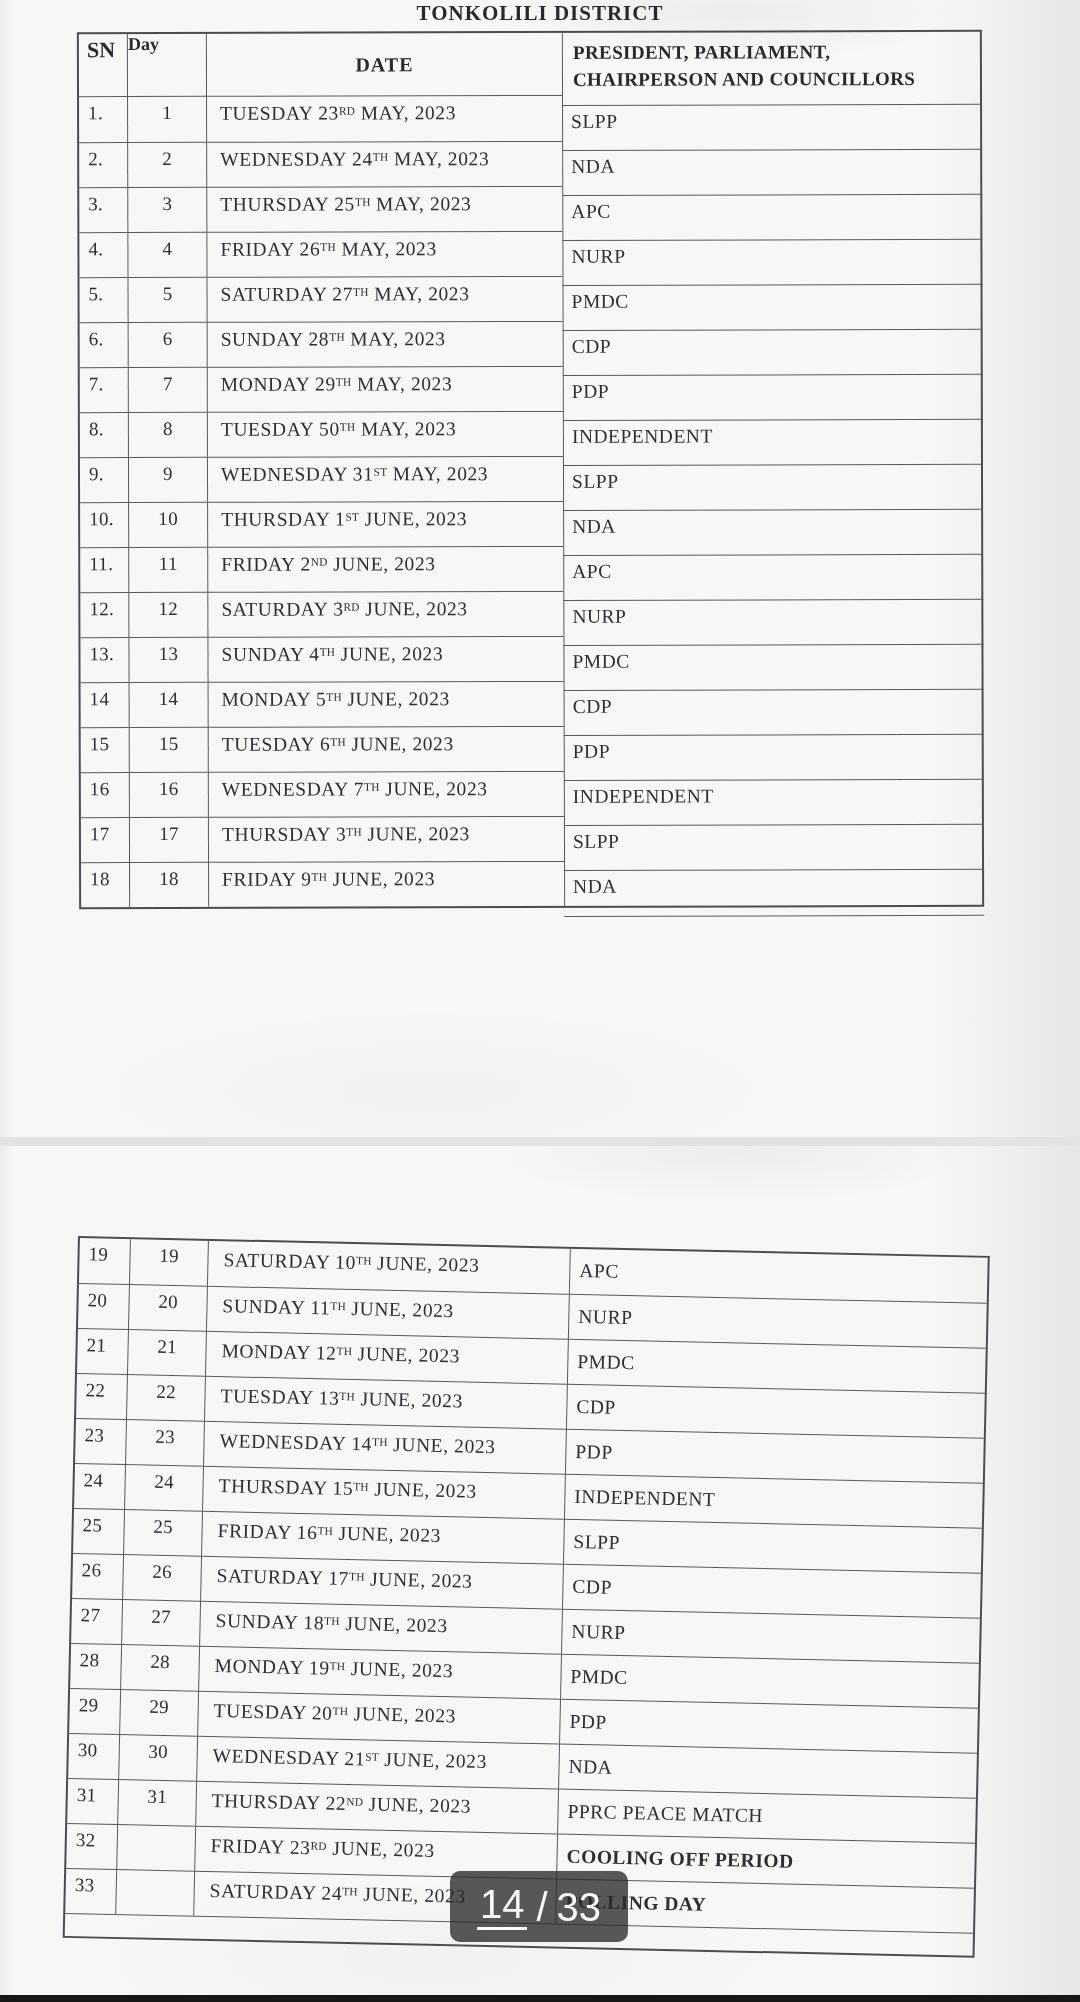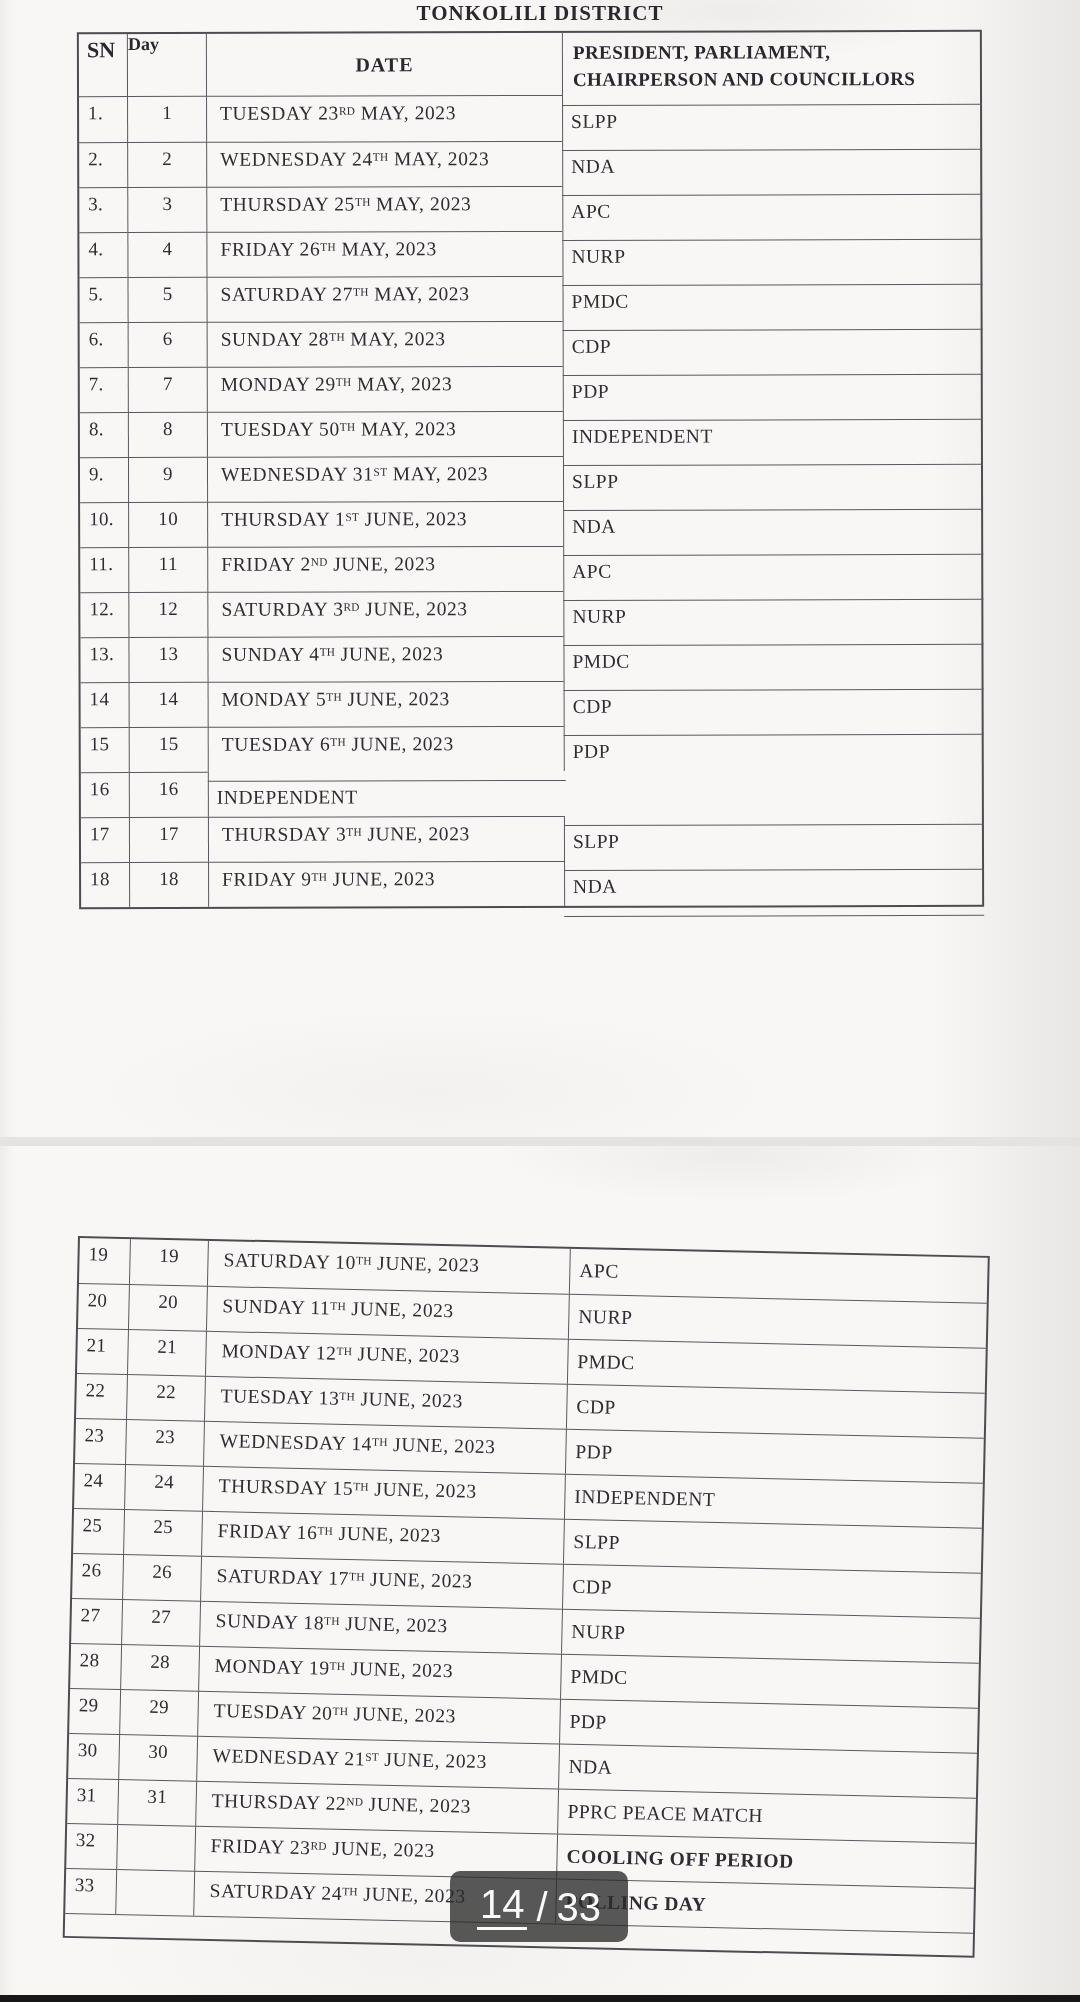--- a/index.html
+++ b/index.html
@@ -316,20 +316,23 @@
               <span class="party-text">PDP</span>
             </div>
           </div>
           <div class="row">
             <div class="cell c-sn">
               <span class="num">16</span>
             </div>
             <div class="cell c-day v">
               <span class="num">16</span>
             </div>
+            <div class="cell c-date v">
+              <span class="date-text"><span>WEDNESDAY 7</span><sup class="ord">TH</sup><span> JUNE, 2023</span></span>
+            </div>
             <div class="cell c-party v">
               <span class="party-text">INDEPENDENT</span>
             </div>
           </div>
           <div class="row">
             <div class="cell c-sn">
               <span class="num">17</span>
             </div>
             <div class="cell c-day v">
               <span class="num">17</span>

